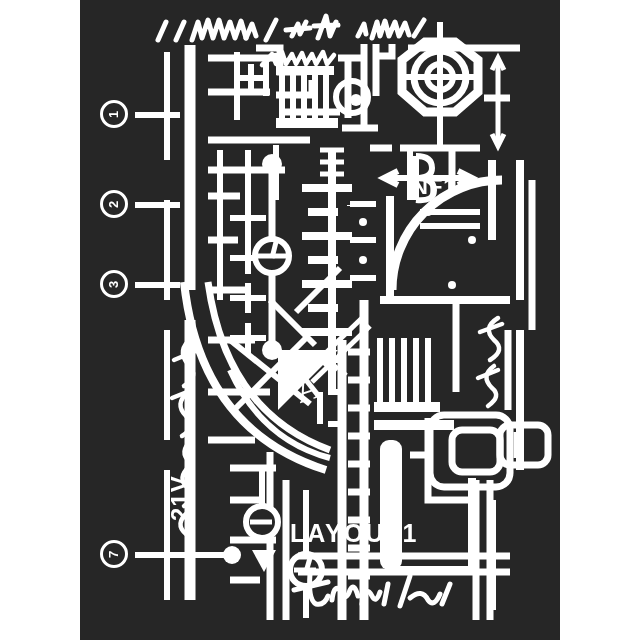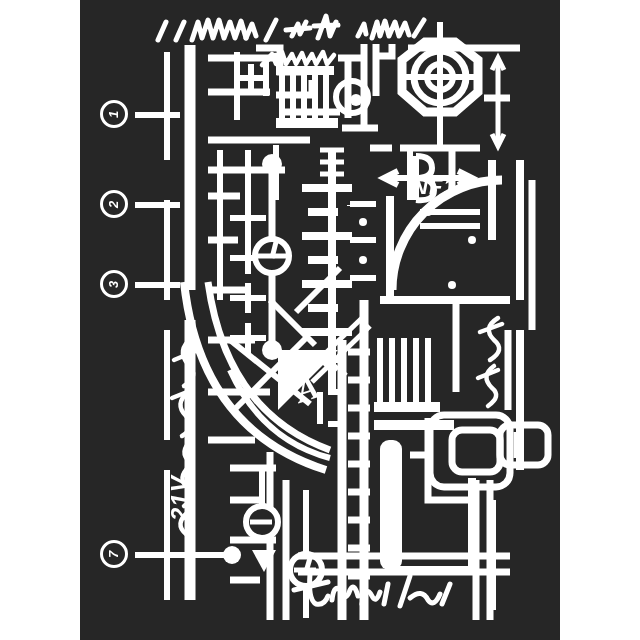--- a/index.html
+++ b/index.html
@@ -1,18 +1,18 @@
 <!DOCTYPE html>
 <html><head>
 <meta charset="utf-8">
 <style>
   html,body{margin:0;padding:0;background:#ffffff;}
   body{width:640px;height:640px;overflow:hidden;font-family:"Liberation Sans",sans-serif;}
   #stage{position:relative;width:640px;height:640px;background:#ffffff;}
-  #panel{position:absolute;left:80px;top:0px;width:480px;height:640px;background:#262626;overflow:hidden;font-style:italic;}
+  #panel{position:absolute;left:80px;top:0px;width:480px;height:640px;background:#262626;overflow:hidden;}
   #art{position:absolute;left:0;top:0;width:480px;height:640px;}
   .lbl{position:absolute;color:#ffffff;font-family:"Liberation Sans",sans-serif;font-weight:700;letter-spacing:1px;line-height:1;white-space:nowrap;}
   #nf1{left:332px;top:176px;font-size:22px;}
   #layout1{left:210px;top:521px;font-size:25px;letter-spacing:2px;}
   #v21{left:88px;top:521px;font-size:24px;transform:rotate(-90deg);transform-origin:left top;}
   .num{position:absolute;width:22px;height:22px;border:3px solid #fff;border-radius:50%;color:#fff;font-size:13px;font-weight:700;display:flex;align-items:center;justify-content:center;font-family:"Liberation Sans",sans-serif;}
   .num span{display:block;transform:rotate(-90deg);}
   #n1{left:20px;top:100px;}
   #n2{left:20px;top:190px;}
   #n3{left:20px;top:270px;}
@@ -317,20 +317,21 @@
         <g stroke-width="7">
           <path d="M376 300 L376 392"></path>
           <path d="M428 330 L428 410"></path>
           <path d="M452 180 L452 330"></path>
         </g>
 
       </g>
     </svg>
 
     <div class="lbl" id="nf1">NF1</div>
+    <div class="lbl" id="layout1">LAYOUT1</div>
     <div class="lbl" id="v21">21V</div>
     <div id="letterA">A</div>
 
     <div class="num" id="n1">
         <span>1</span>
       </div>
     <div class="num" id="n2">
         <span>2</span>
       </div>
     <div class="num" id="n3">

